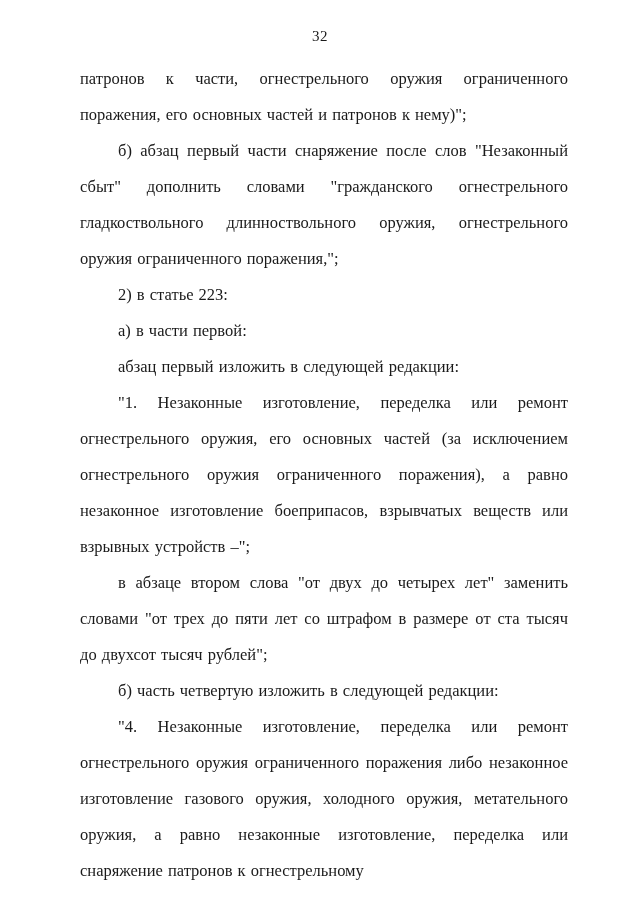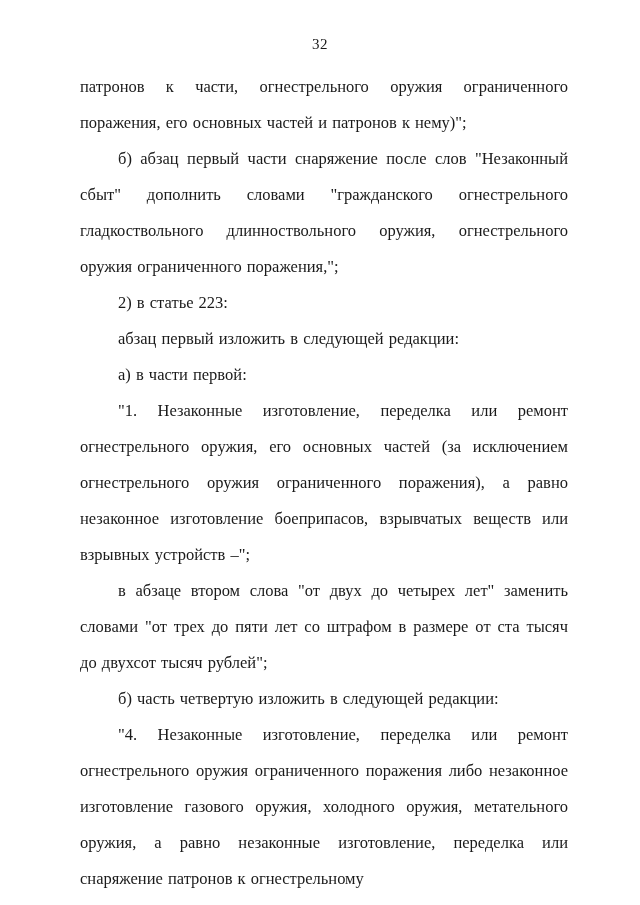--- a/index.html
+++ b/index.html
@@ -12,21 +12,21 @@
     width: 640px;
     height: 905px;
     background: #ffffff;
     color: #1a1a1a;
     font-family: "Liberation Serif", serif;
     overflow: hidden;
     box-sizing: border-box;
   }
   .page-number {
     text-align: center;
-    padding-top: 36px;
+    padding-top: 28px;
     font-size: 15px;
     letter-spacing: 0.5px;
     color: #1a1a1a;
   }
   .content {
     margin-top: 16px;
     padding: 0 72px 0 80px;
     box-sizing: border-box;
   }
   .content p {
@@ -44,20 +44,20 @@
 </style>
 </head>
 <body>
 
 <div class="page">
   <div class="page-number">32</div>
   <div class="content">
     <p class="no-indent">патронов к части, огнестрельного оружия ограниченного поражения, его основных частей и патронов к нему)";</p>
     <p>б) абзац первый части снаряжение после слов "Незаконный сбыт" дополнить словами "гражданского огнестрельного гладкоствольного длинноствольного оружия, огнестрельного оружия ограниченного поражения,";</p>
     <p>2) в статье 223:</p>
+    <p>а) в части первой:</p>
     <p>абзац первый изложить в следующей редакции:</p>
-    <p>а) в части первой:</p>
     <p>"1. Незаконные изготовление, переделка или ремонт огнестрельного оружия, его основных частей (за исключением огнестрельного оружия ограниченного поражения), а равно незаконное изготовление боеприпасов, взрывчатых веществ или взрывных устройств –";</p>
     <p>в абзаце втором слова "от двух до четырех лет" заменить словами "от трех до пяти лет со штрафом в размере от ста тысяч до двухсот тысяч рублей";</p>
     <p>б) часть четвертую изложить в следующей редакции:</p>
     <p>"4. Незаконные изготовление, переделка или ремонт огнестрельного оружия ограниченного поражения либо незаконное изготовление газового оружия, холодного оружия, метательного оружия, а равно незаконные изготовление, переделка или снаряжение патронов к огнестрельному</p>
   </div>
 </div>
 
 </body></html>

